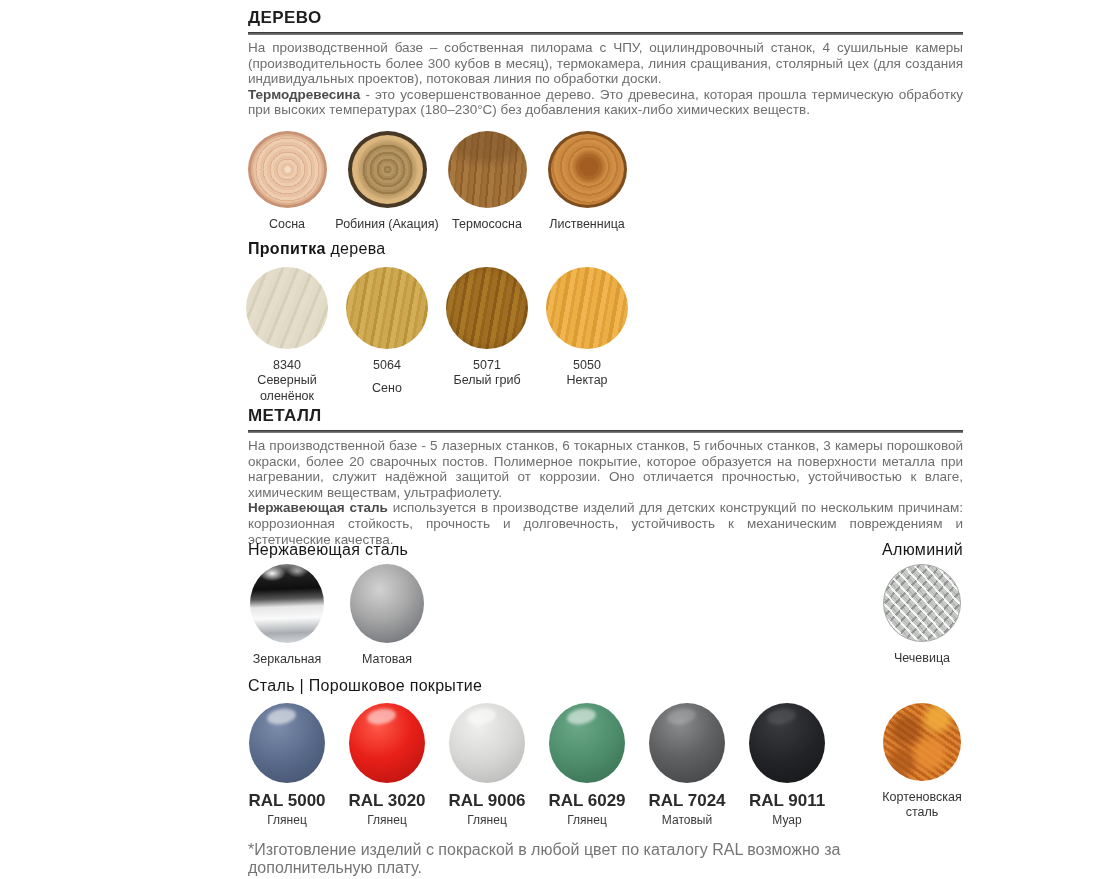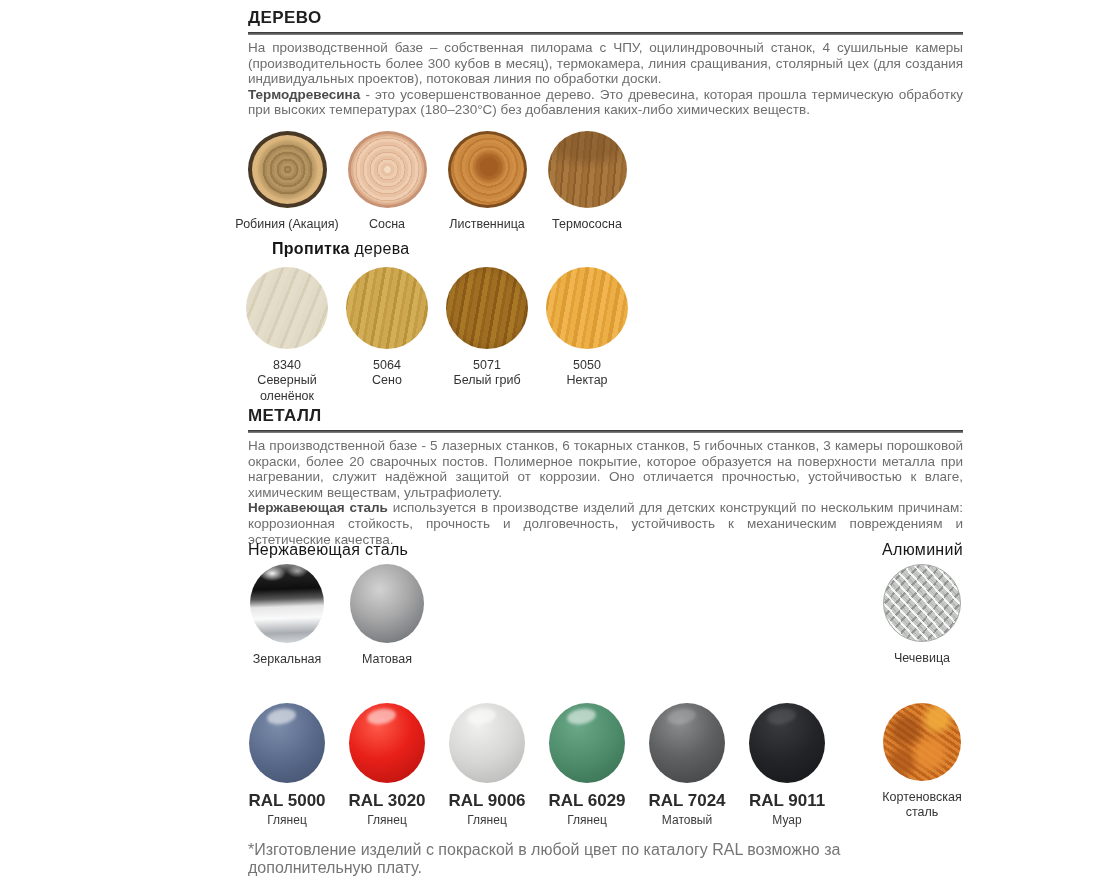--- a/index.html
+++ b/index.html
@@ -8,21 +8,21 @@
   .page { position:relative; width:1110px; height:879px; background:#ffffff; overflow:hidden; }
   .content { position:absolute; left:248px; top:0; width:715px; height:879px; }
 
   .sec-title { position:absolute; left:0; font-size:17px; font-weight:bold; color:#1f1f1f; letter-spacing:.4px; }
   .rule { position:absolute; left:0; width:715px; height:3px; background:linear-gradient(#2f2f2f,#8a8a8a); }
 
   .para-block { position:absolute; left:0; width:715px; }
   .para-block p { text-align:justify; font-size:13.5px; line-height:15.6px; color:#6e6e6e; }
   .lead { font-weight:bold; color:#4c4c4c; }
 
-  .sub-head { position:absolute; left:0; font-size:16px; color:#161616; letter-spacing:.3px;margin-left:24px; }
+  .sub-head { position:absolute; left:0; font-size:16px; color:#161616; letter-spacing:.3px; }
   .sub-head b { font-weight:bold; }
   .dual-head { position:absolute; top:541px; left:0; width:715px; display:flex; justify-content:space-between; font-size:16px; color:#161616; letter-spacing:.3px; }
 
   .srow { position:absolute; left:-11px; display:flex; }
   .slot { width:100px; display:flex; flex-direction:column; align-items:center; }
   .slot-right { position:absolute; left:635px; top:0; width:100px; display:flex; flex-direction:column; align-items:center; }
 
   .swatch-label { margin-top:9px; font-size:12.5px; color:#333333; text-align:center; line-height:1.22; max-width:96px; }
   .nowrap { white-space:nowrap; max-width:none; }
   .ral-code { margin-top:8px; font-size:17px; font-weight:bold; color:#2b2b2b; text-align:center; white-space:nowrap; }
@@ -103,49 +103,49 @@
     <div class="sec-title" style="top:8px;">ДЕРЕВО</div>
     <div class="rule" style="top:32px;"></div>
 
     <div class="para-block" style="top:40px;">
       <p>На производственной базе – собственная пилорама с ЧПУ, оцилиндровочный станок, 4 сушильные камеры (производительность более 300 кубов в месяц), термокамера, линия сращивания, столярный цех (для создания индивидуальных проектов), потоковая линия по обработки доски.</p>
       <p><span class="lead">Термодревесина</span><span> - это усовершенствованное дерево. Это древесина, которая прошла термическую обработку при высоких температурах (180–230°С) без добавления каких-либо химических веществ.</span></p>
     </div>
 
     <div class="srow" style="top:131px;">
       <div class="slot">
+        <div class="circle c-pine"></div>
+        <div class="swatch-label nowrap">Сосна</div>
+      </div>
+      <div class="slot">
         <div class="circle c-robinia"></div>
         <div class="swatch-label nowrap">Робиния (Акация)</div>
       </div>
       <div class="slot">
-        <div class="circle c-pine"></div>
-        <div class="swatch-label nowrap">Сосна</div>
+        <div class="circle c-thermo"></div>
+        <div class="swatch-label nowrap">Термососна</div>
       </div>
       <div class="slot">
         <div class="circle c-larch"></div>
         <div class="swatch-label nowrap">Лиственница</div>
-      </div>
-      <div class="slot">
-        <div class="circle c-thermo"></div>
-        <div class="swatch-label nowrap">Термососна</div>
       </div>
     </div>
 
     <div class="sub-head" style="top:240px;"><b>Пропитка</b><span> дерева</span></div>
 
     <div class="srow" style="top:267px;">
       <div class="slot">
         <div class="circle i-5080"></div>
         <div class="swatch-label" style="margin-bottom:0;">8340</div>
         <div class="swatch-label" style="margin-top:0;">Северный оленёнок</div>
       </div>
       <div class="slot">
         <div class="circle i-5064"></div>
         <div class="swatch-label">5064</div>
-        <div class="swatch-label" style="margin-top:0;">Сено</div>
+        <div class="swatch-label" style="margin-top:8px;">Сено</div>
       </div>
       <div class="slot">
         <div class="circle i-5071"></div>
         <div class="swatch-label">5071</div>
         <div class="swatch-label" style="margin-top:0;">Белый гриб</div>
       </div>
       <div class="slot">
         <div class="circle i-5050"></div>
         <div class="swatch-label">5050</div>
         <div class="swatch-label" style="margin-top:0;">Нектар</div>
@@ -173,20 +173,21 @@
       <div class="slot">
         <div class="circle m-matte"></div>
         <div class="swatch-label nowrap">Матовая</div>
       </div>
       <div class="slot-right">
         <div class="circle m-alu"></div>
         <div class="swatch-label nowrap">Чечевица</div>
       </div>
     </div>
 
+    <div class="sub-head" style="top:677px;">Сталь | Порошковое покрытие</div>
 
     <div class="srow" style="top:703px; width:746px;">
       <div class="slot">
         <div class="circle sphere glossy p-5000"></div>
         <div class="ral-code">RAL 5000</div>
         <div class="ral-finish">Глянец</div>
       </div>
       <div class="slot">
         <div class="circle sphere glossy p-3020"></div>
         <div class="ral-code">RAL 3020</div>

